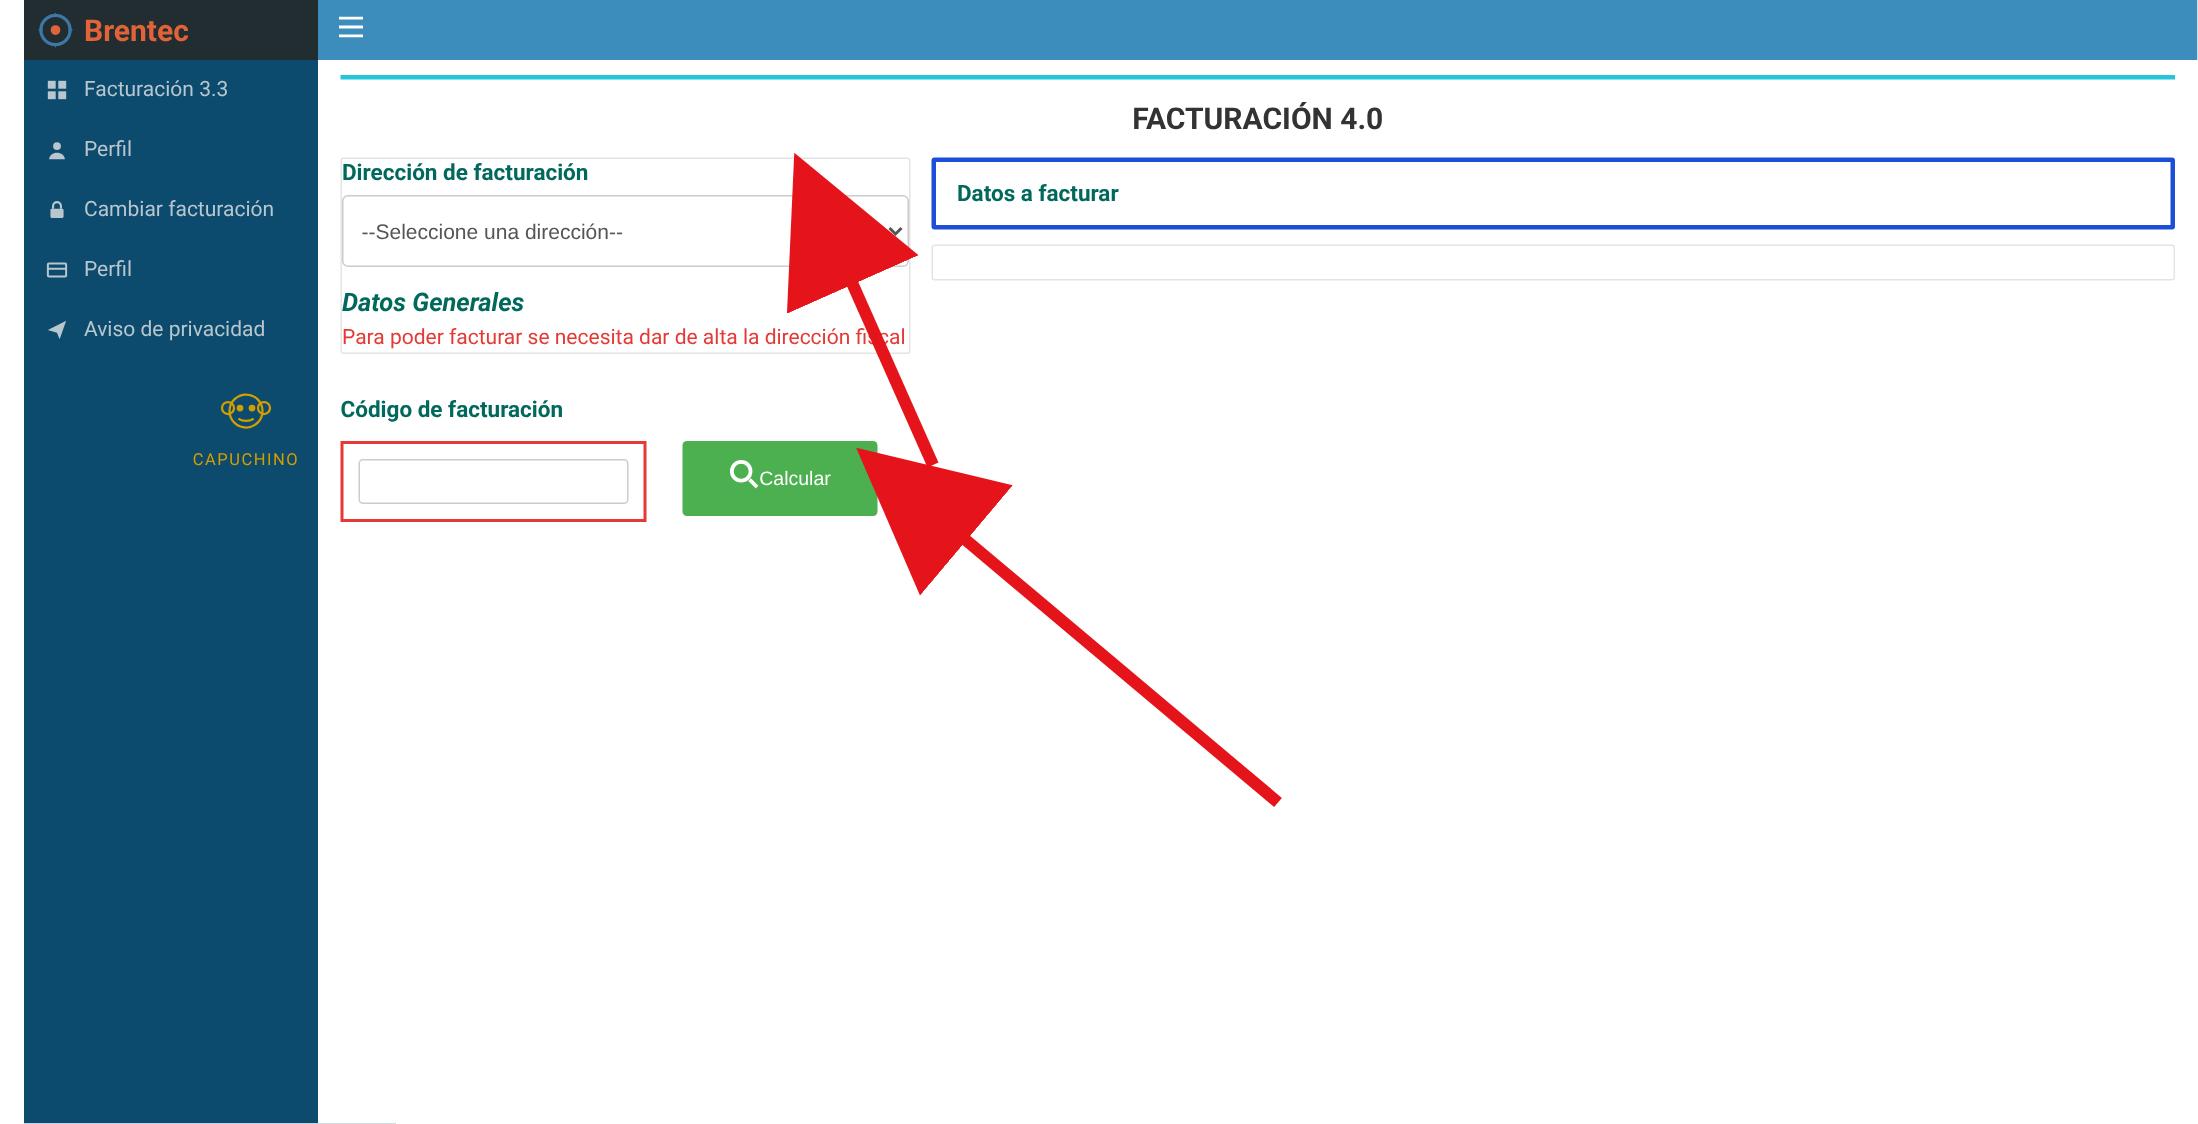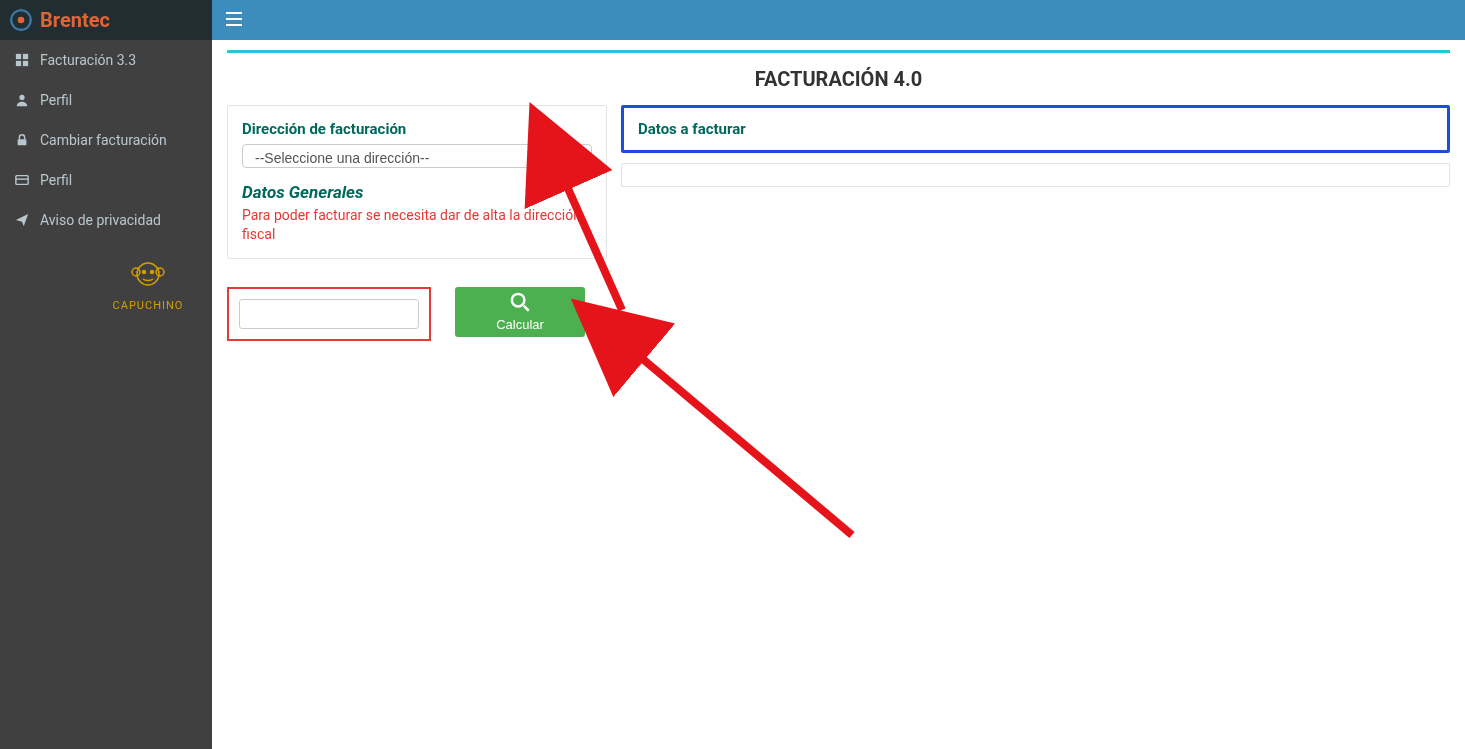--- a/index.html
+++ b/index.html
@@ -7,23 +7,23 @@
     font-family: -apple-system, "Segoe UI", Roboto, "Helvetica Neue", Arial, sans-serif;
     font-size: 14px;
     background: #fff;
     width: 1465px;
     height: 749px;
     overflow: hidden;
     position: relative;
   }
   .sidebar {
     position: absolute;
-    left: 0; top: 0; bottom: 0;
+    left: 16px; top: 0; bottom: 0;
     width: 248px;
-    background: #404040;
+    background: #0c4a6e;
     color: #8aa4af;
   }
   .brand {
     height: 40px;
     display: flex;
     align-items: center;
     padding-left: 8px;
     background: #222d32;
   }
   .brand-gear {
@@ -102,21 +102,20 @@
 
   .panels {
     display: flex;
     gap: 14px;
     align-items: flex-start;
   }
   .left-panel {
     width: 380px;
     border: 1px solid #e4e4e4;
     border-radius: 2px;
-    padding: 14px;
     background: #fff;
   }
   .right-panel {
     flex: 1;
     border: 3px solid #1d4ed8;
     border-radius: 2px;
     padding: 12px 14px;
     background: #fff;
   }
   .right-panel-2 {
@@ -142,21 +141,21 @@
     font-style: italic;
   }
   .warning-text {
     color: #e53935;
     font-size: 14px;
     line-height: 1.35;
     margin-top: 4px;
   }
   select.addr-select {
     width: 100%;
-    height: 24px;
+    height: 48px;
     border: 1px solid #ccc;
     border-radius: 4px;
     background: #fff;
     font-size: 14px;
     padding: 4px 8px;
     color: #555;
   }
 
   .codigo-block {
     margin-top: 28px;
@@ -182,21 +181,20 @@
   }
   .btn-calc {
     background: #4caf50;
     color: #fff;
     border: none;
     border-radius: 3px;
     width: 130px;
     height: 50px;
     cursor: pointer;
     display: flex;
-    flex-direction: column;
     align-items: center;
     justify-content: center;
     font-size: 13px;
   }
   .btn-calc .icon { margin-bottom: 2px; }
 
   .annotation-layer {
     position: absolute;
     inset: 0;
     pointer-events: none;
@@ -298,20 +296,21 @@
       <div class="left-panel">
         <div class="section-heading">Dirección de facturación</div>
         <select class="addr-select">
           <option>--Seleccione una dirección--</option>
         </select>
         <div class="section-subheading">Datos Generales</div>
         <div class="warning-text">Para poder facturar se necesita dar de alta la dirección fiscal</div>
       </div>
 
       <div class="codigo-block">
+        <div class="section-heading" style="margin-bottom:12px;">Código de facturación</div>
         <div class="codigo-row">
           <span class="codigo-input-wrap">
             <input class="codigo-input" type="text" value="" style="">
           </span>
           <button class="btn-calc">
             <span class="icon">
               <svg viewBox="0 0 16 16" width="20" height="20" fill="none" stroke="#fff" stroke-width="2">
                   <circle cx="6.5" cy="6.5" r="5"></circle>
                   <line x1="11" y1="11" x2="15" y2="15"></line>
                 </svg>

